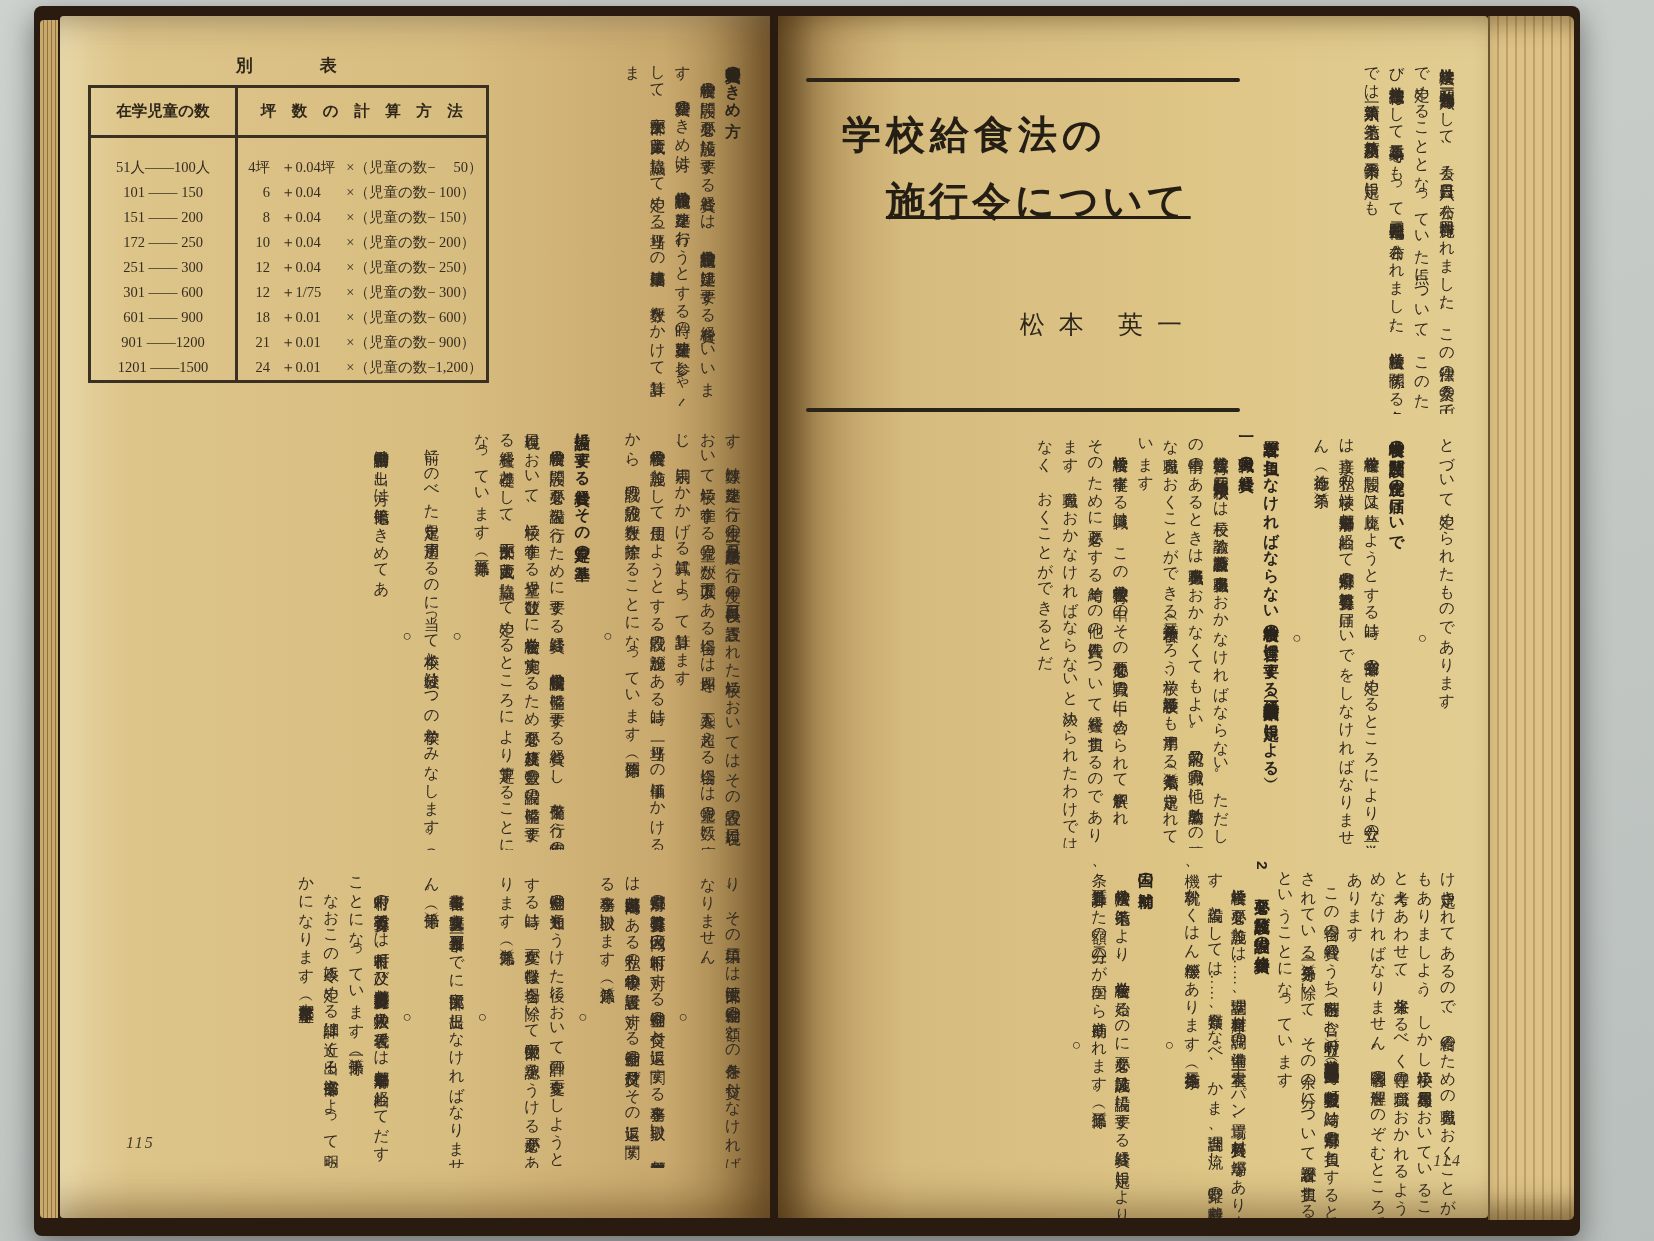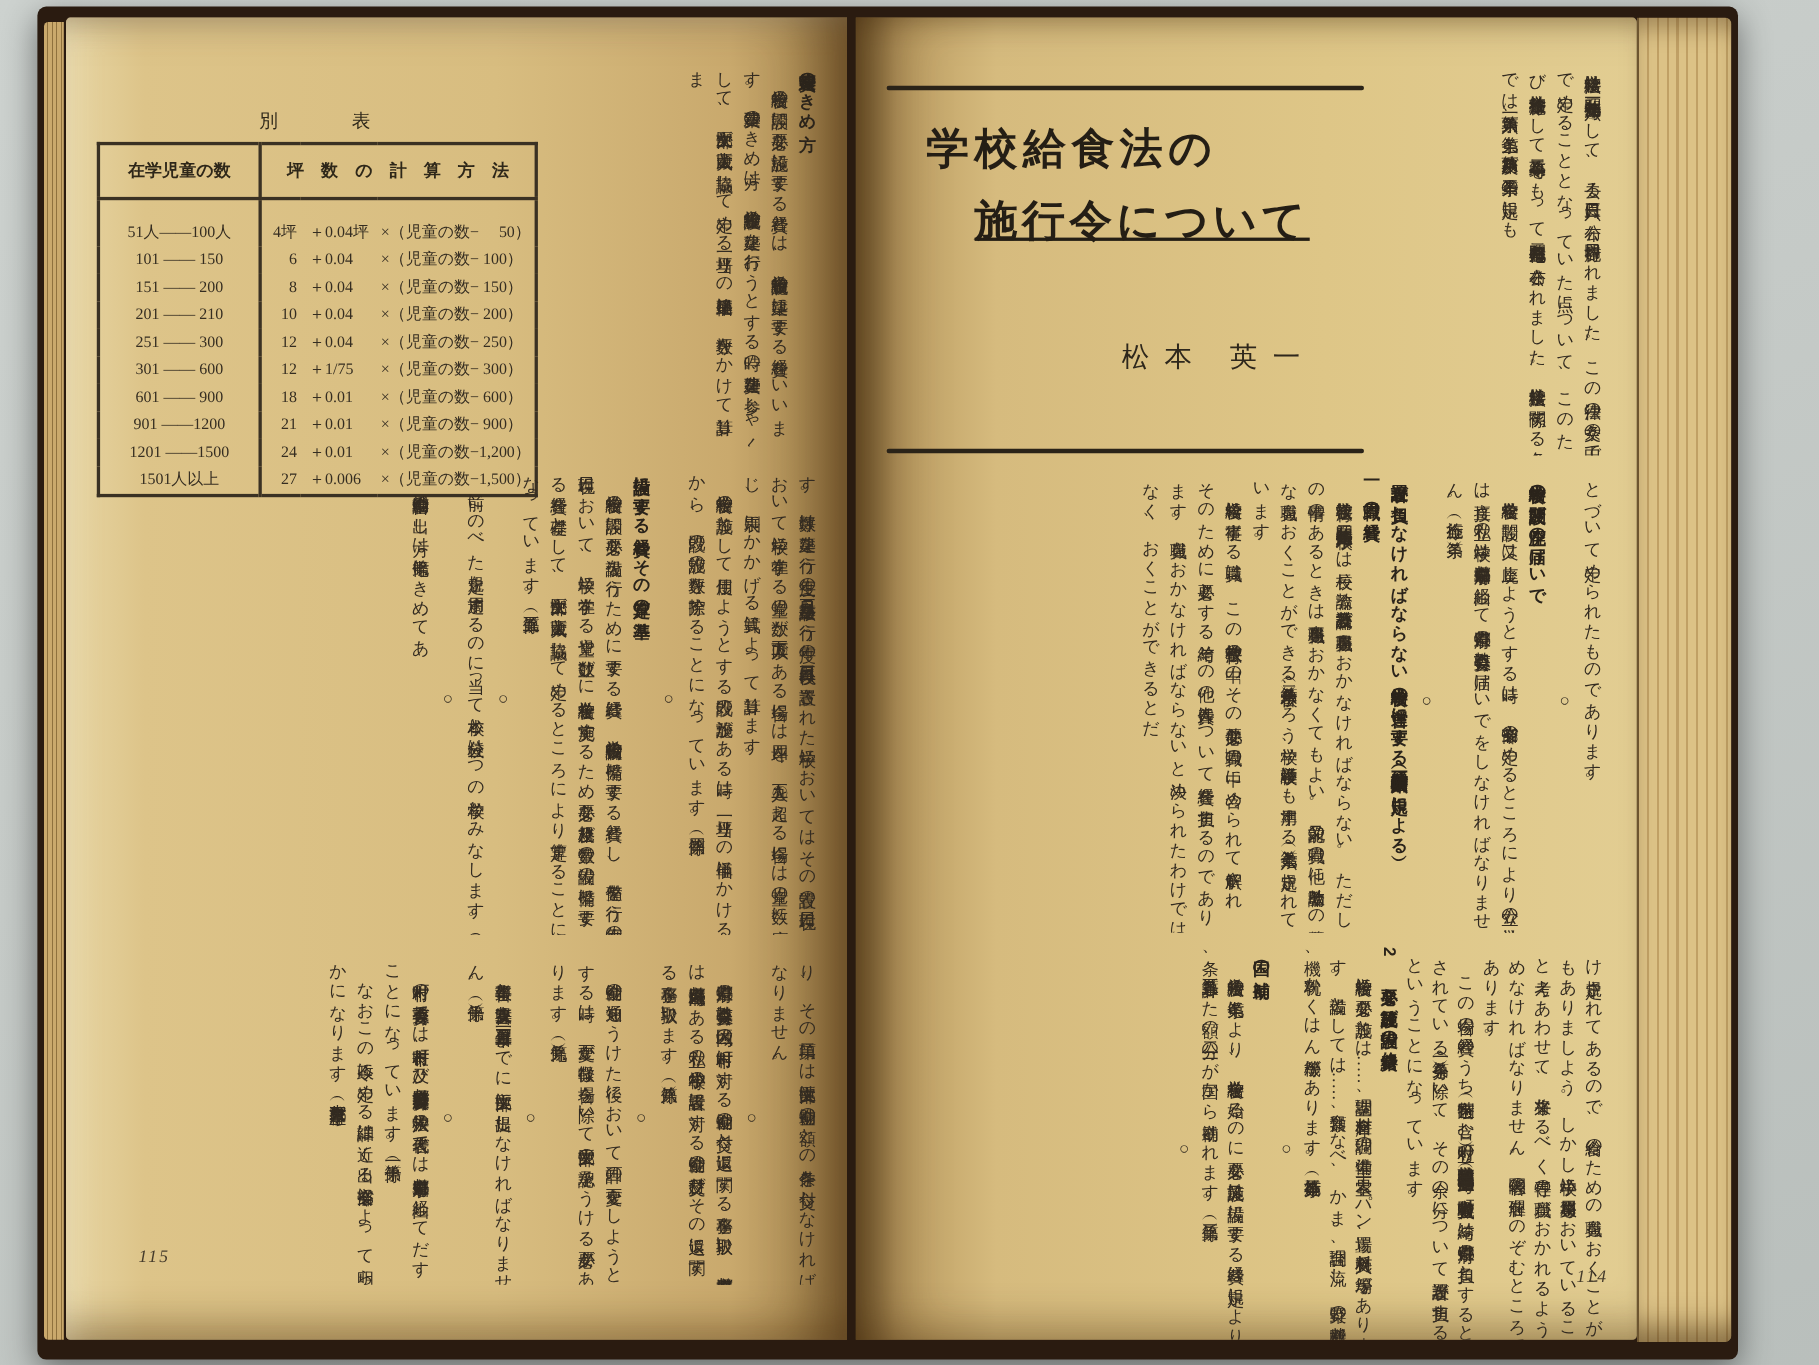--- a/index.html
+++ b/index.html
@@ -45,22 +45,22 @@
   
   .lp-band1{position:absolute;top:38px;left:28px;right:24px;height:352px;display:flex;}
   .lp-band2{position:absolute;top:406px;left:26px;right:24px;height:428px;}
   .lp-band3{position:absolute;top:850px;left:26px;right:24px;height:302px;}
   .lcols1{flex:1;height:100%;}
   .pagenum{position:absolute;font-style:italic;font-size:16px;color:#463c2c;letter-spacing:2px;}
   .pagenum-left{left:66px;bottom:66px;}
   .pagenum-right{right:26px;bottom:48px;}
   
   .table-zone{width:63%;padding-right:14px;box-sizing:border-box;}
-  .table-caption{text-align:center;font-weight:normal;font-size:17px;color:#2e2719;
-                 font-family:"Liberation Sans","DejaVu Sans",sans-serif;letter-spacing:4px;margin-top:44px;}
+  .table-caption{text-align:center;font-weight:bold;font-size:17px;color:#2e2719;
+                 font-family:"Liberation Sans","DejaVu Sans",sans-serif;letter-spacing:4px;}
   table.beppyo{border-collapse:collapse;width:100%;margin-top:8px;border:3px solid #3a3123;}
   table.beppyo th{border-bottom:3px solid #3a3123;padding:13px 2px;font-size:15.5px;
                  color:#2e2719;font-family:Liberation Mono, monospace;}
   table.beppyo th:first-child{border-right:3px solid #3a3123;width:37%;}
   table.beppyo td{padding:0 3px;font-size:14.5px;line-height:25px;color:#352d21;white-space:nowrap;}
   table.beppyo tbody tr:first-child td{padding-top:17px;font-family:Liberation Serif, serif;}
   table.beppyo td:nth-child(1){border-right:3px solid #3a3123;text-align:center;}
   table.beppyo td:nth-child(2){text-align:right;width:36px;}
   table.beppyo td:nth-child(3){text-align:left;width:64px;padding-left:8px;}
   table.beppyo td:nth-child(4){text-align:left;}
@@ -115,21 +115,21 @@
                     <td>＋0.04</td>
                     <td>×（児童の数− 100）</td>
                   </tr>
                   <tr>
                     <td>151 ―― 200</td>
                     <td>8</td>
                     <td>＋0.04</td>
                     <td>×（児童の数− 150）</td>
                   </tr>
                   <tr>
-                    <td>201 ―― 210</td>
+                    <td>172 ―― 250</td>
                     <td>10</td>
                     <td>＋0.04</td>
                     <td>×（児童の数− 200）</td>
                   </tr>
                   <tr>
                     <td>251 ―― 300</td>
                     <td>12</td>
                     <td>＋0.04</td>
                     <td>×（児童の数− 250）</td>
                   </tr>
@@ -149,26 +149,20 @@
                     <td>901 ――1200</td>
                     <td>21</td>
                     <td>＋0.01</td>
                     <td>×（児童の数− 900）</td>
                   </tr>
                   <tr>
                     <td>1201 ――1500</td>
                     <td>24</td>
                     <td>＋0.01</td>
                     <td>×（児童の数−1,200）</td>
-                  </tr>
-                  <tr>
-                    <td>1501人以上</td>
-                    <td>27</td>
-                    <td>＋0.006</td>
-                    <td>×（児童の数−1,500）</td>
                   </tr>
                 </tbody>
             </table>
           </div>
           <div class="lcols1 vband">
               <p class="h">建築費のきめ方</p>
               <p class="p-indent">学校給食の開設に必要な施設に要する経費とは、学校給食施設の建築に要する経費をいいます。建築費のきめ方は、学校給食施設の建築を行おうとする時の建築費を参しゃくして、文部大臣が大蔵大臣と協議して定める一坪当りの建築単価に、坪数をかけて計算しま</p>
             </div>
         </div>
         <div class="lp-band2 vband">

